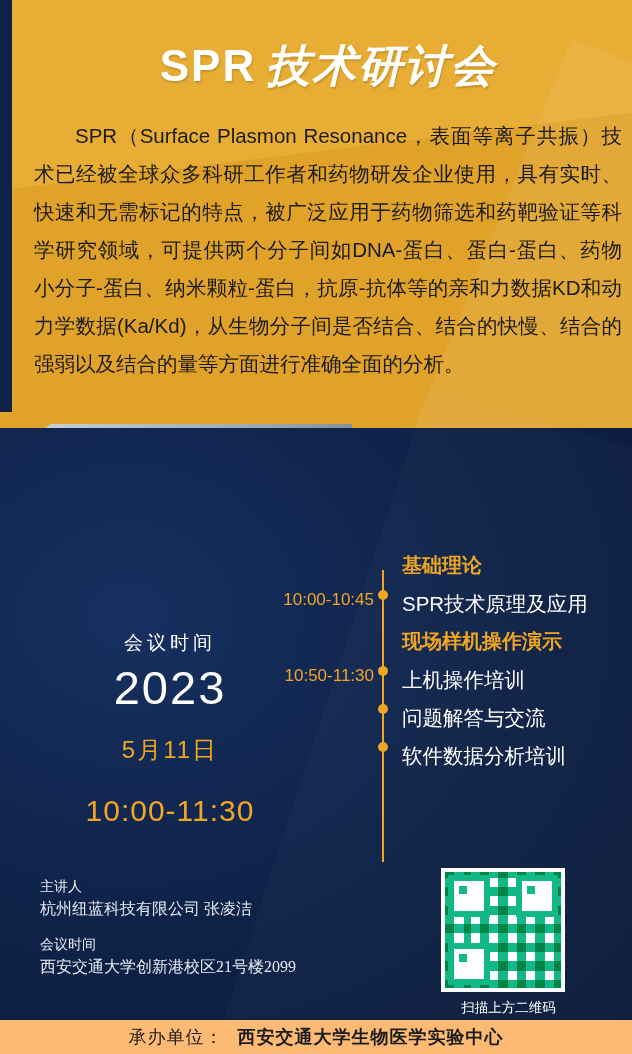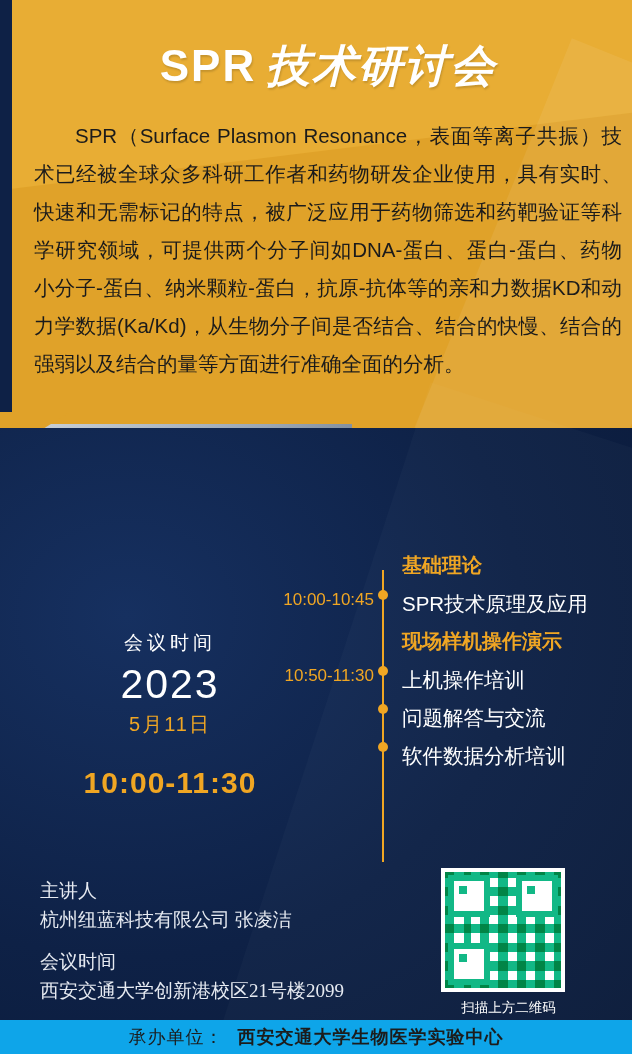--- a/index.html
+++ b/index.html
@@ -192,36 +192,36 @@
     text-align: center;
     color: #ffffff;
   }
   .meeting-label {
     font-size: 19px;
     letter-spacing: 4px;
     color: #ffffff;
     margin-bottom: 6px;
   }
   .meeting-year {
-    font-size: 41px;
+    font-size: 47px;
     font-weight: 300;
     letter-spacing: 2px;
     line-height: 1.1;
     color: #ffffff;
   }
   .meeting-date {
-    margin-top: 4px;
-    font-size: 20px;
+    margin-top: 20px;
+    font-size: 24px;
     color: #f0a623;
     letter-spacing: 2px;
   }
   .meeting-hours {
     margin-top: 28px;
     font-size: 30px;
-    font-weight: bold;
+    font-weight: normal;
     color: #f0a623;
     letter-spacing: 1px;
   }
 
   
   .agenda {
     position: absolute;
     left: 262px;
     top: 552px;
     width: 350px;
@@ -269,26 +269,26 @@
 
   
   .info-block {
     position: absolute;
     left: 40px;
     top: 878px;
     color: #d8dde6;
     font-family: "Liberation Serif", "DejaVu Serif", serif;
   }
   .info-title {
-    font-size: 19px;
+    font-size: 14px;
     color: #e6eaf1;
     margin-bottom: 3px;
   }
   .info-value {
-    font-size: 19px;
+    font-size: 16px;
     color: #e6eaf1;
     margin-bottom: 16px;
   }
 
   
   .qr-wrap {
     position: absolute;
     right: 56px;
     top: 868px;
     text-align: center;
@@ -330,21 +330,21 @@
     line-height: 1.45;
     color: #ffffff;
   }
 
   
   .footer {
     position: absolute;
     left: 0; bottom: 0;
     width: 632px;
     height: 34px;
-    background: #0ea5e9;
+    background: #fdba74;
     color: #1c1c1c;
     font-size: 18px;
     display: flex;
     align-items: center;
     justify-content: center;
     letter-spacing: 1px;
   }
   .footer .f-label { font-weight: normal; }
   .footer .f-value { font-weight: bold; margin-left: 14px; }
 </style>

